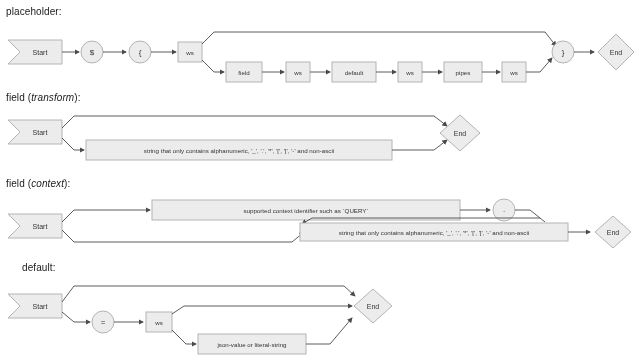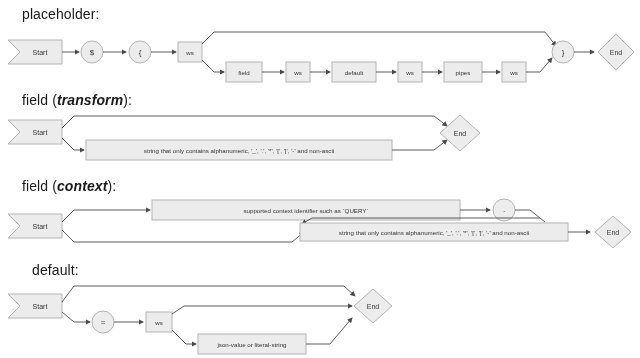--- a/index.html
+++ b/index.html
@@ -16,29 +16,27 @@
     overflow: hidden;
     position: relative;
   }
   .page {
     position: relative;
     width: 640px;
     height: 358px;
   }
   .section-label {
     position: absolute;
-    font-size: 14px;
+    font-size: 10px;
     color: #1a1a1a;
     white-space: nowrap;
     letter-spacing: 0.1px;
-    margin-left: 16px;
   }
   .section-label .em {
     font-style: italic;
-    font-weight: bold;
   }
   .diagram {
     position: absolute;
     left: 0;
   }
   svg {
     display: block;
   }
   .node-box {
     fill: #ececec;
@@ -269,21 +267,21 @@
 
       <line class="edge" x1="568" y1="36" x2="590" y2="36" marker-end="url(#arr3)"></line>
 
       <g>
         <path class="node-diamond" d="M613,20 L631,36 L613,52 L595,36 Z"></path>
         <text class="node-text" x="613" y="37">End</text>
       </g>
     </svg>
   </div>
 
-  <div class="section-label" style="left:16px; top:262px;">
+  <div class="section-label" style="left:22px; top:262px;">
     <span>default:</span>
   </div>
 
   <div class="diagram" style="top:280px;">
     <svg width="640" height="78" viewBox="0 0 640 78" xmlns="http://www.w3.org/2000/svg">
       <defs>
         <marker id="arr4" markerWidth="6" markerHeight="6" refX="5" refY="3" orient="auto">
           <path d="M0,0 L6,3 L0,6 z" fill="#4a4a4a"></path>
         </marker>
       </defs>

